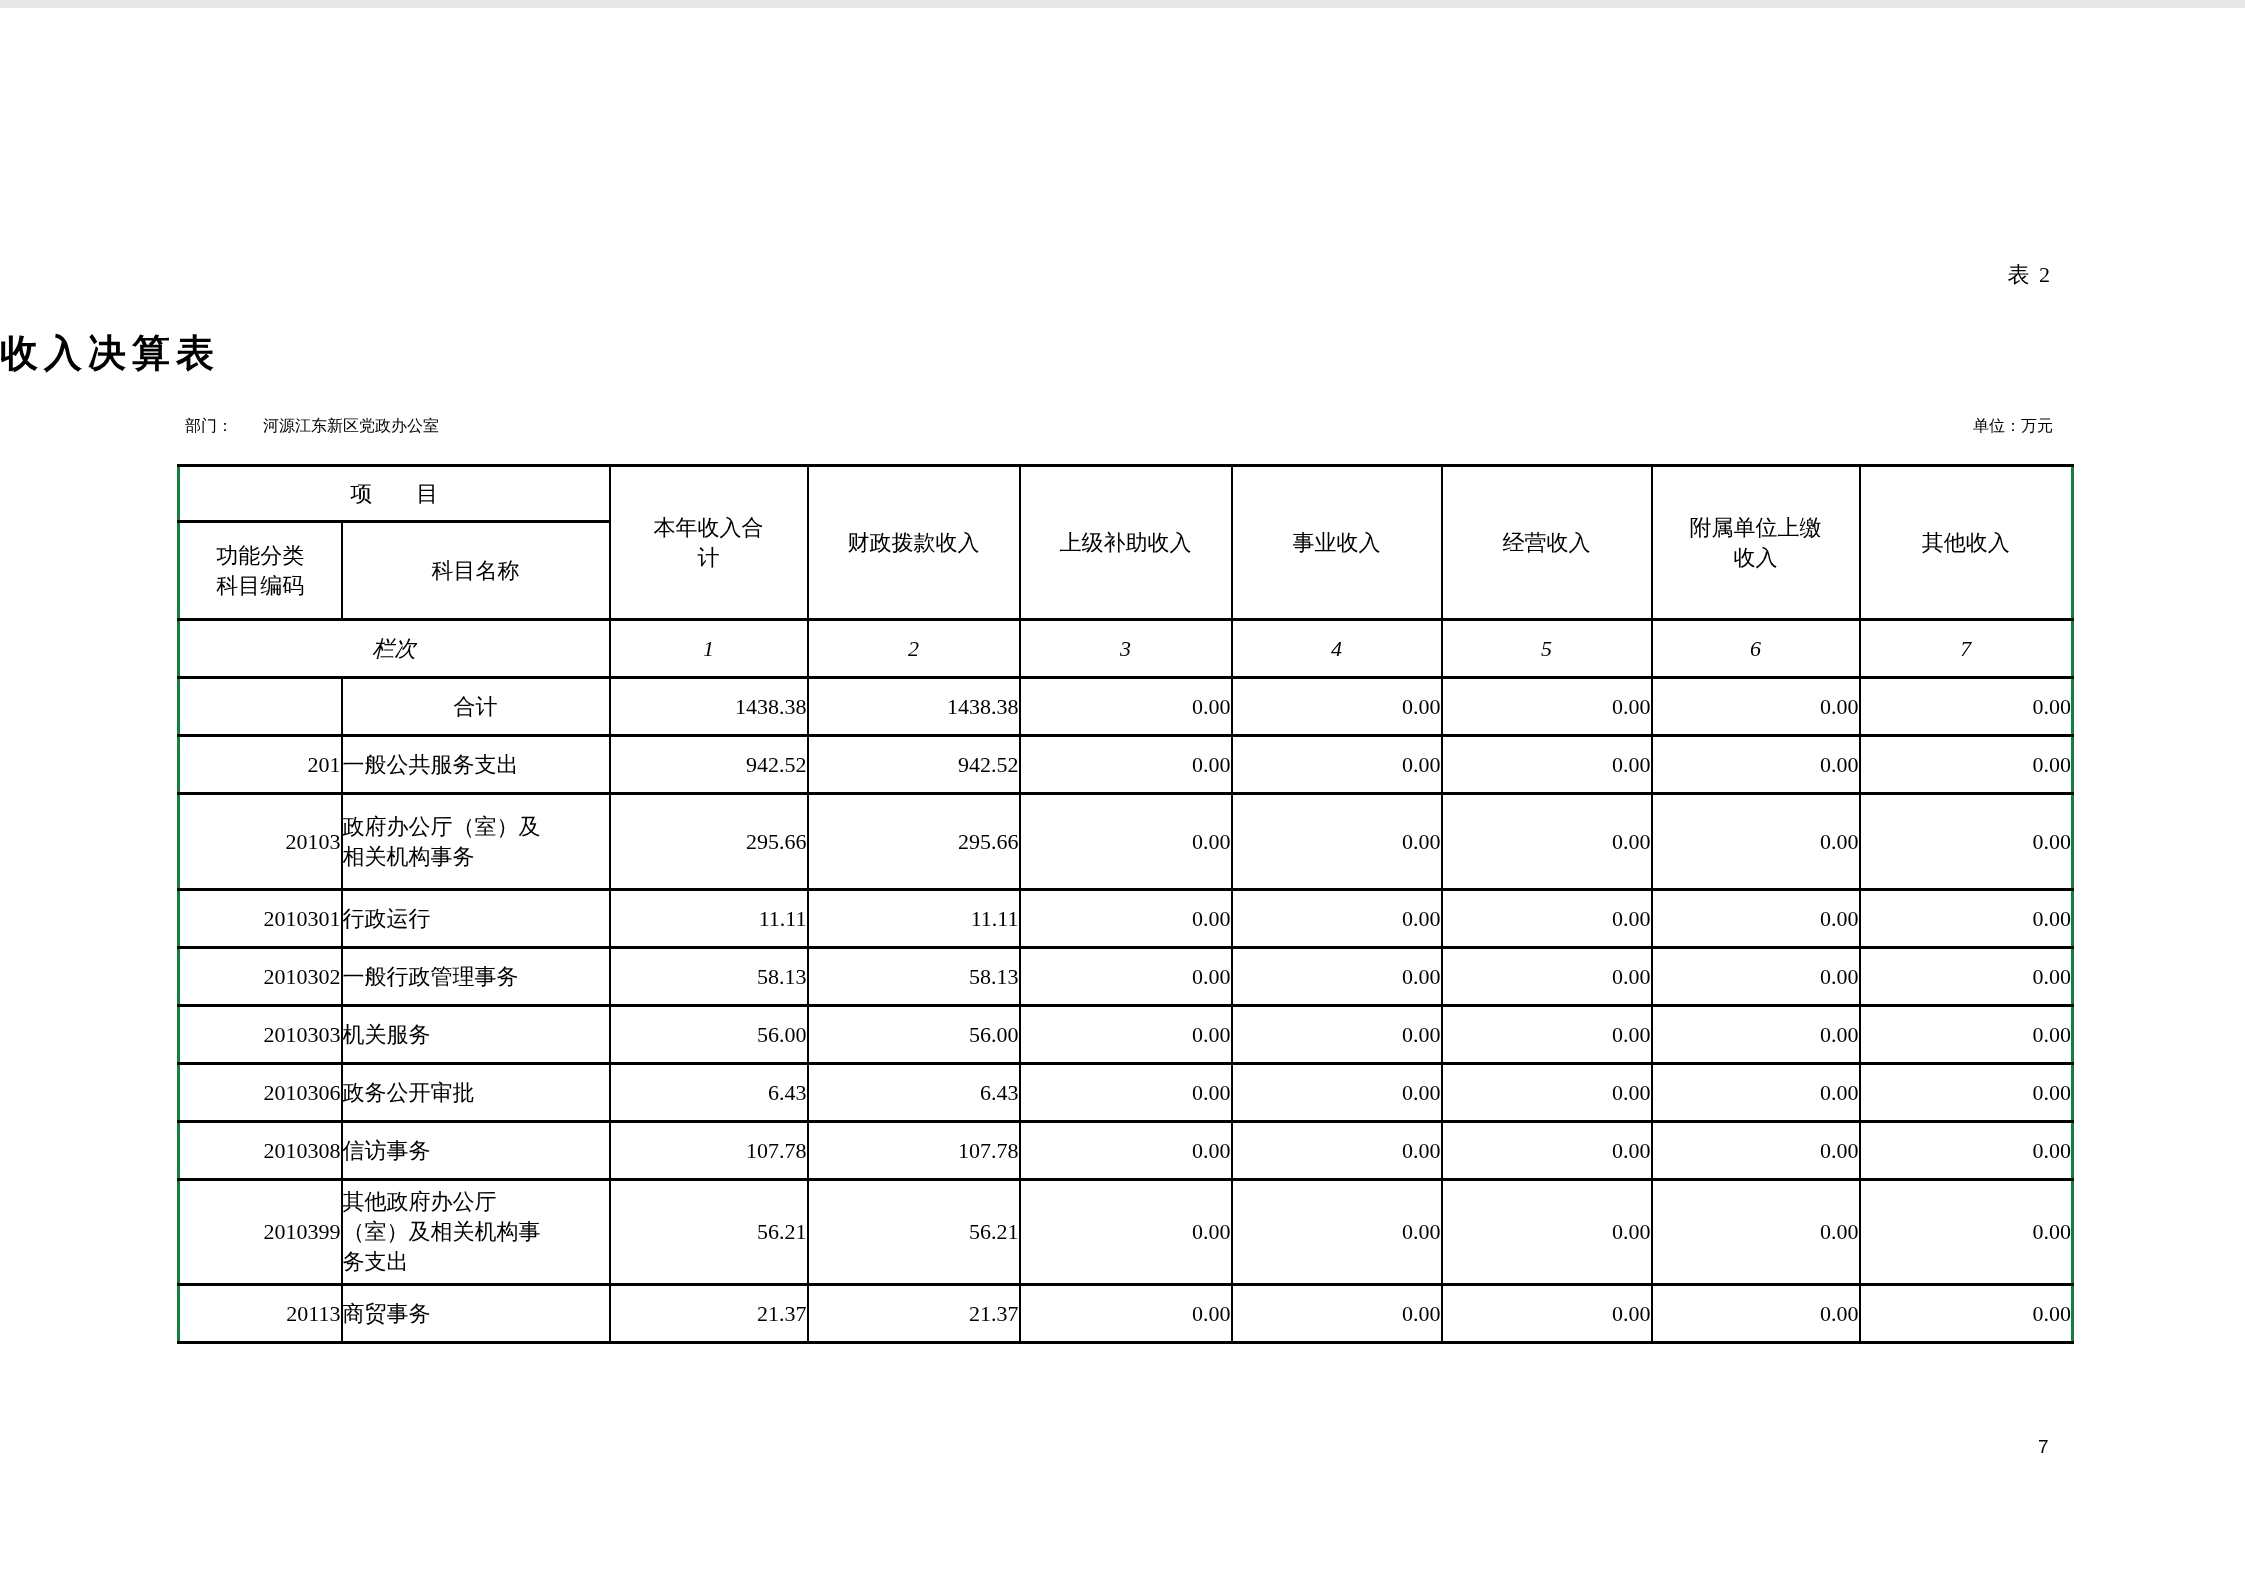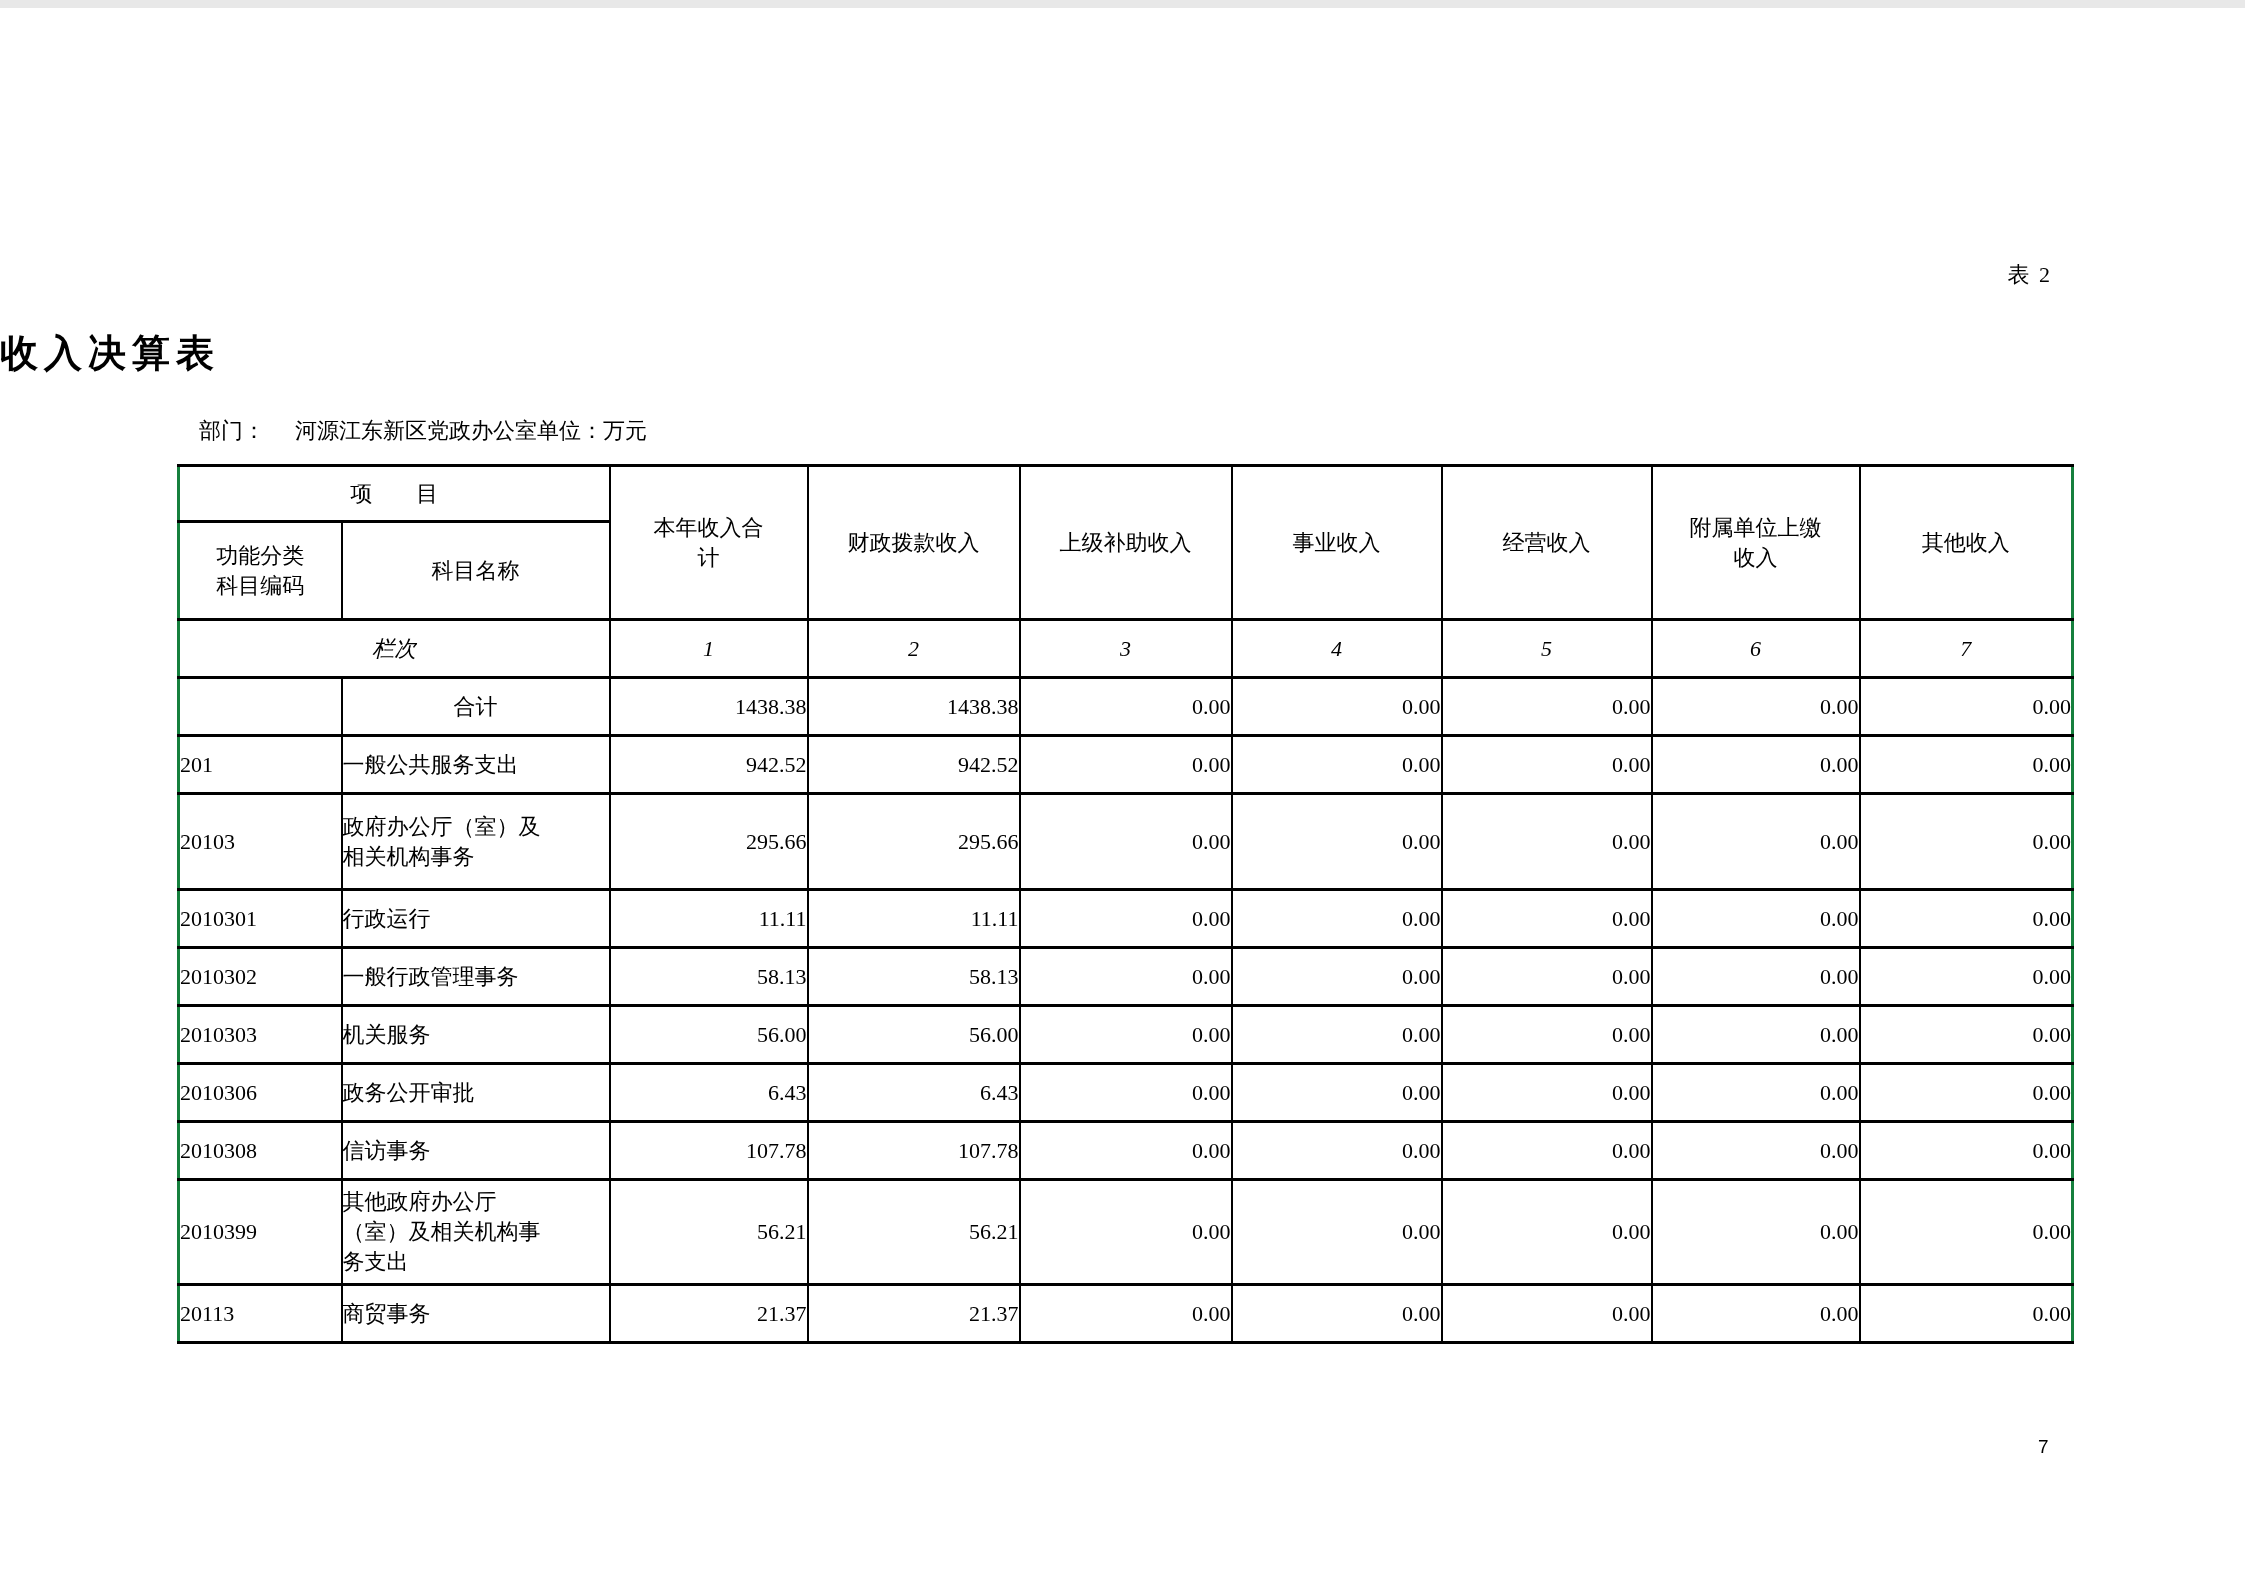--- a/index.html
+++ b/index.html
@@ -25,26 +25,26 @@
     top: 320px;
     left: 0;
     width: 100%;
     font-size: 38px;
     font-weight: bold;
     letter-spacing: 6px;
   }
   .meta-line {
     position: absolute;
     top: 408px;
-    left: 199px;
+    left: 185px;
     right: 192px;
     display: flex;
-    justify-content: flex-start;
+    justify-content: space-between;
     align-items: baseline;
-    font-size: 22px;
+    font-size: 16px;
   }
   .dept-value { margin-left: 30px; }
 
   table.fin {
     position: absolute;
     left: 177px;
     top: 456px;
     width: 1894px;
     table-layout: fixed;
     border-collapse: collapse;
@@ -61,21 +61,21 @@
     vertical-align: middle;
     padding: 6px 0;
     white-space: pre-line;
     overflow: hidden;
   }
   tr.h1 { height: 56px; }
   tr.h2 { height: 98px; }
   tr.lanci { height: 58px; }
   table.fin th { text-align: center; }
   th.code-h { text-align: left; padding-left: 6px; }
-  td.code { text-align: left; padding-left: 8px; }
+  td.code { text-align: right; padding-left: 8px; }
   td.subject { text-align: left; padding-left: 8px; }
   td.subject.center { text-align: center; padding-left: 0; }
   td.num { text-align: right; padding-right: 13px; }
   td.lanci-num, td.lanci-label { text-align: center; font-style: italic; }
   .page-number {
     position: absolute;
     top: 1428px;
     left: 2038px;
     font-size: 19px;
     font-family: "Liberation Sans", "DejaVu Sans", sans-serif;

